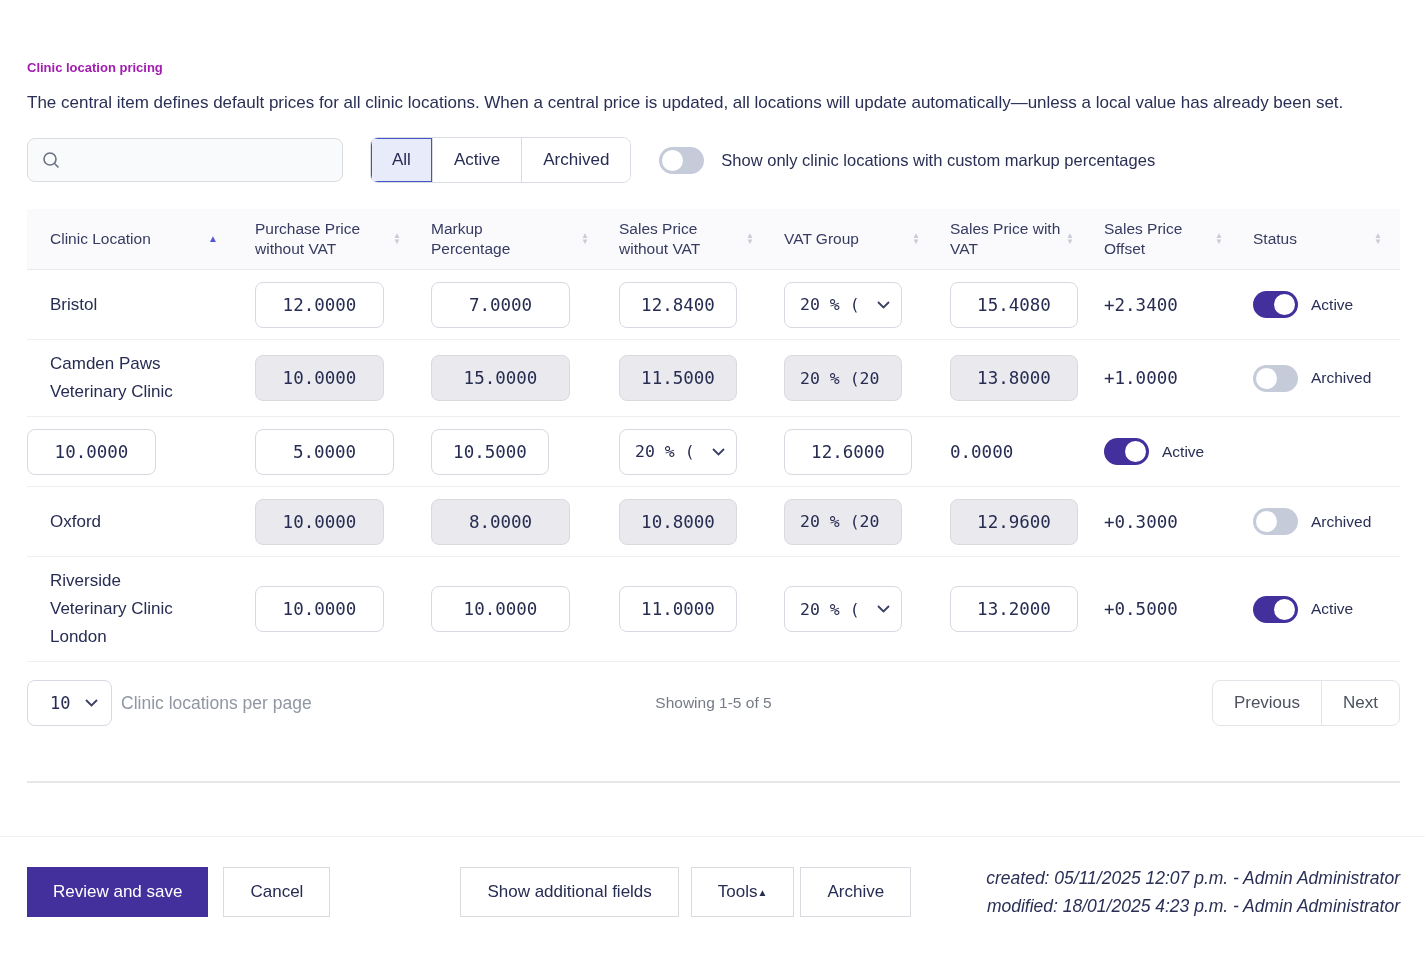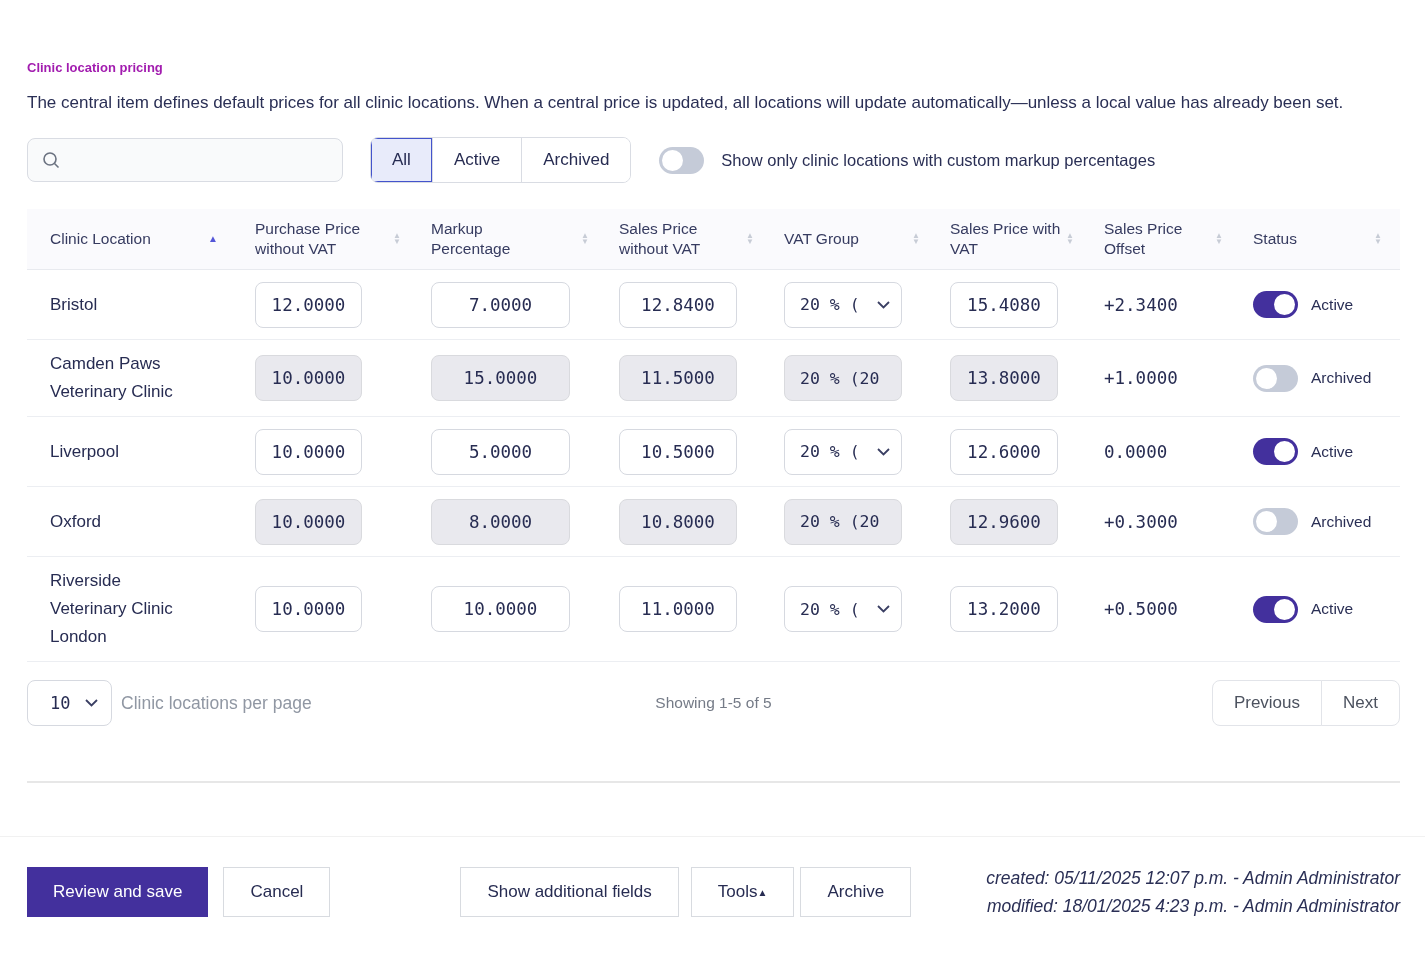--- a/index.html
+++ b/index.html
@@ -32,21 +32,21 @@
   .th:first-child { padding-left:23px; padding-right:37px; }
   .th:last-child { padding-right:18px; }
   .th .lbl { max-width:118px; }
   .sort-none { display:flex; flex-direction:column; color:#c7ccd6; font-size:8px; line-height:6.5px; }
   .sort-asc { color:#5456d8; font-size:10px; line-height:10px; }
   .tr { min-height:70px; border-bottom:1px solid #eceef2; padding:10px 0; }
   .td-location { padding-left:23px; font-size:17px; line-height:28px; color:#272c52; }
   .td-location .nm { display:inline-block; max-width:150px; }
   .num-input { height:46px; border:1px solid #d6d9e0; border-radius:8px; background:#fff; font-family:"DejaVu Sans Mono", monospace; font-size:17.5px; color:#272c52; text-align:center; outline:none; }
   .num-input.ro { background:#e9e9ee; border-color:#d9dade; }
-  .w-purchase { width:107px; } .w-markup { width:139px; } .w-sales { width:118px; } .w-swvat { width:108px; }
+  .w-purchase { width:129px; } .w-markup { width:139px; } .w-sales { width:118px; } .w-swvat { width:128px; }
   .vat-select { width:118px; height:46px; border:1px solid #d6d9e0; border-radius:8px; background:#fff; display:flex; align-items:center; justify-content:space-between; padding:0 11px 0 15px; font-family:"DejaVu Sans Mono", monospace; font-size:16.5px; color:#272c52; cursor:pointer; overflow:hidden; white-space:nowrap; }
   .vat-select.ro { background:#e9e9ee; border-color:#d9dade; cursor:default; padding-right:4px; }
   .offset { font-family:"DejaVu Sans Mono", monospace; font-size:17.5px; color:#272c52; }
   .status-cell { display:flex; align-items:center; gap:13px; }
   .status-label { font-size:15.5px; color:#2a2f55; }
 
   
   .pagination { margin-top:18px; width:1373px; display:grid; grid-template-columns:1fr auto 1fr; align-items:center; }
   .pag-left { display:flex; align-items:center; }
   .page-size { width:85px; height:46px; border:1px solid #d6d9e0; border-radius:8px; background:#fff; display:flex; align-items:center; justify-content:space-between; padding:0 13px 0 22px; font-family:"DejaVu Sans Mono", monospace; font-size:17px; color:#272c52; cursor:pointer; }
@@ -195,21 +195,20 @@
           <div><input class="num-input w-swvat ro" readonly="" value="13.8000" style=""></div>
           <div class="offset">+1.0000</div>
           <div class="status-cell">
             <button class="switch">
               <span class="knob"></span>
             </button>
             <span class="status-label">Archived</span>
           </div>
         </div>
         <div class="tr">
-          <div class="td-location"><span class="nm">Liverpool</span></div>
           <div><input class="num-input w-purchase" value="10.0000" style=""></div>
           <div><input class="num-input w-markup" value="5.0000" style=""></div>
           <div><input class="num-input w-sales" value="10.5000" style=""></div>
           <div>
             <div class="vat-select">
               <span>20 % (</span>
               <svg class="chev" width="13" height="8" viewBox="0 0 13 8">
                 <polyline points="1,1 6.5,6.5 12,1" fill="none" stroke="#3a3f63" stroke-width="1.8"></polyline>
               </svg>
             </div>

